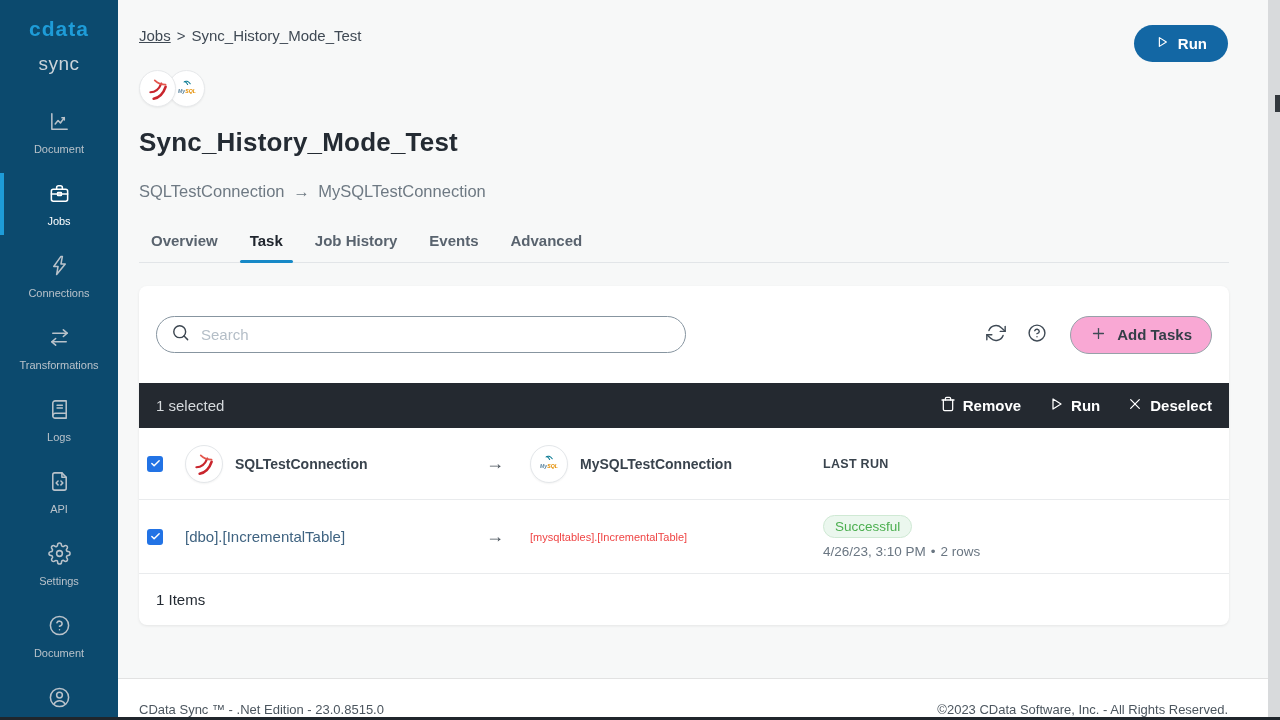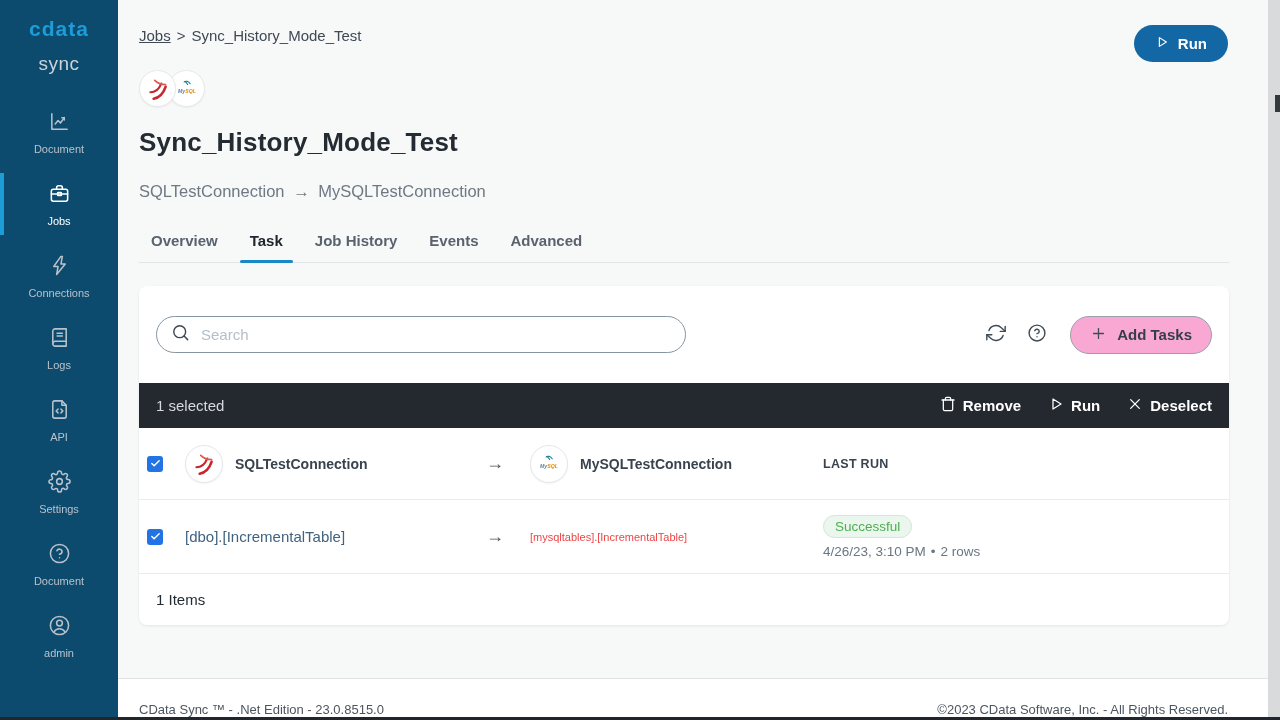--- a/index.html
+++ b/index.html
@@ -123,20 +123,29 @@
       <span class="nav-label">Jobs</span>
     </div>
     <div class="nav-item">
       <span><svg viewBox="0 0 24 24">
             <path d="M13.5 2.5 6 13h4.5L9 21.5 18 10.5h-4.5l1.5-8z"></path>
           </svg></span>
       <span class="nav-label">Connections</span>
     </div>
     <div class="nav-item">
       <span><svg viewBox="0 0 24 24">
+            <polyline points="16 4 20 7.5 16 11"></polyline>
+            <path d="M20 7.5H5"></path>
+            <polyline points="8 13 4 16.5 8 20"></polyline>
+            <path d="M4 16.5h15"></path>
+          </svg></span>
+      <span class="nav-label">Transformations</span>
+    </div>
+    <div class="nav-item">
+      <span><svg viewBox="0 0 24 24">
             <path d="M19 21H7.5A2.5 2.5 0 0 1 5 18.5v-13A2.5 2.5 0 0 1 7.5 3H19z"></path>
             <path d="M5 18.5A2.5 2.5 0 0 1 7.5 16H19"></path>
             <line x1="9.5" y1="7.5" x2="15" y2="7.5"></line>
             <line x1="9.5" y1="10.5" x2="15" y2="10.5"></line>
           </svg></span>
       <span class="nav-label">Logs</span>
     </div>
     <div class="nav-item">
       <span><svg viewBox="0 0 24 24">
             <path d="M14.5 3H7a2 2 0 0 0-2 2v14a2 2 0 0 0 2 2h10a2 2 0 0 0 2-2V7.5z"></path>

